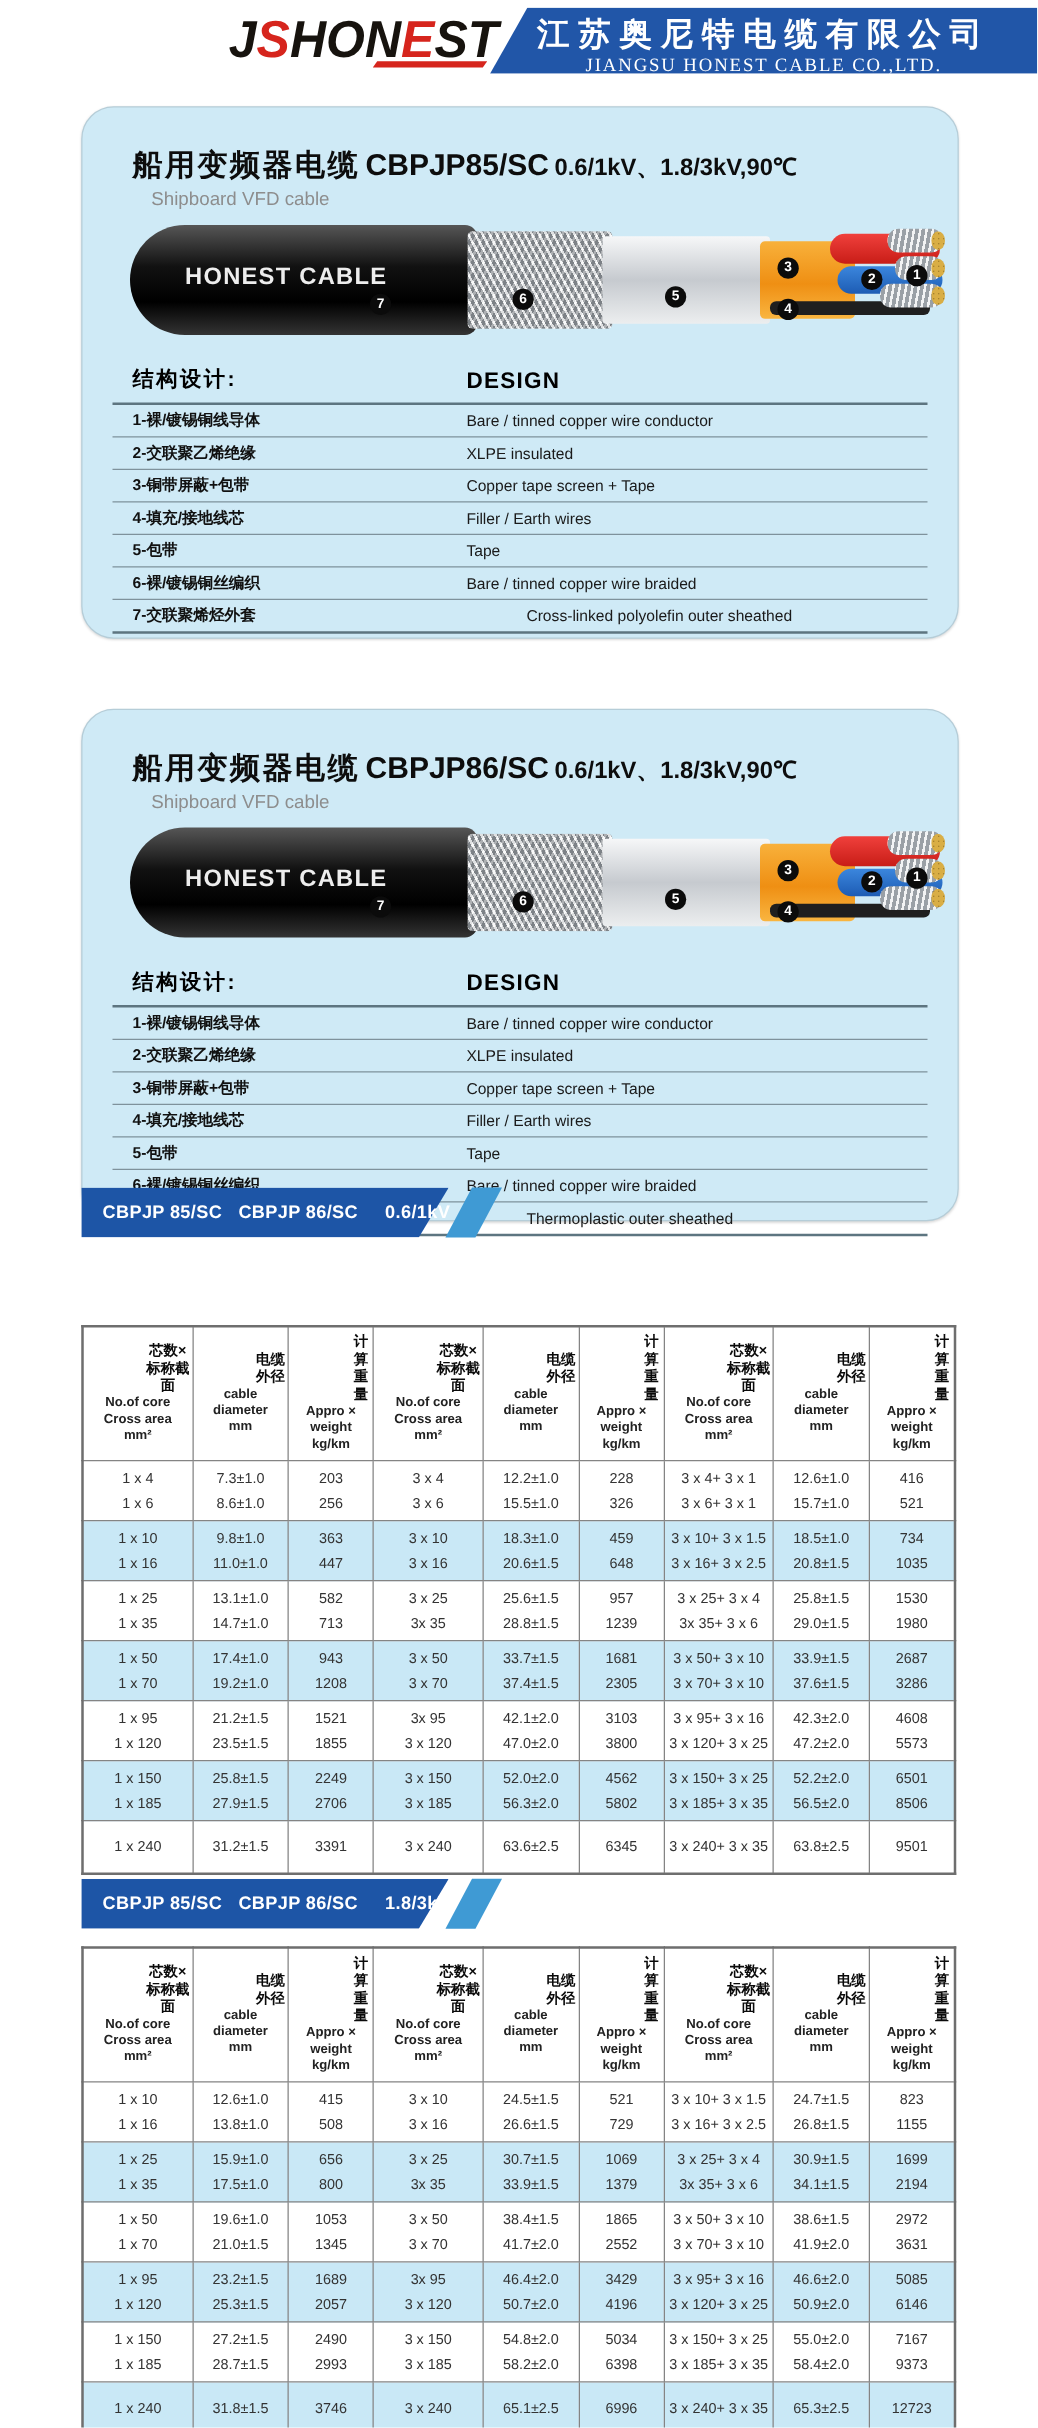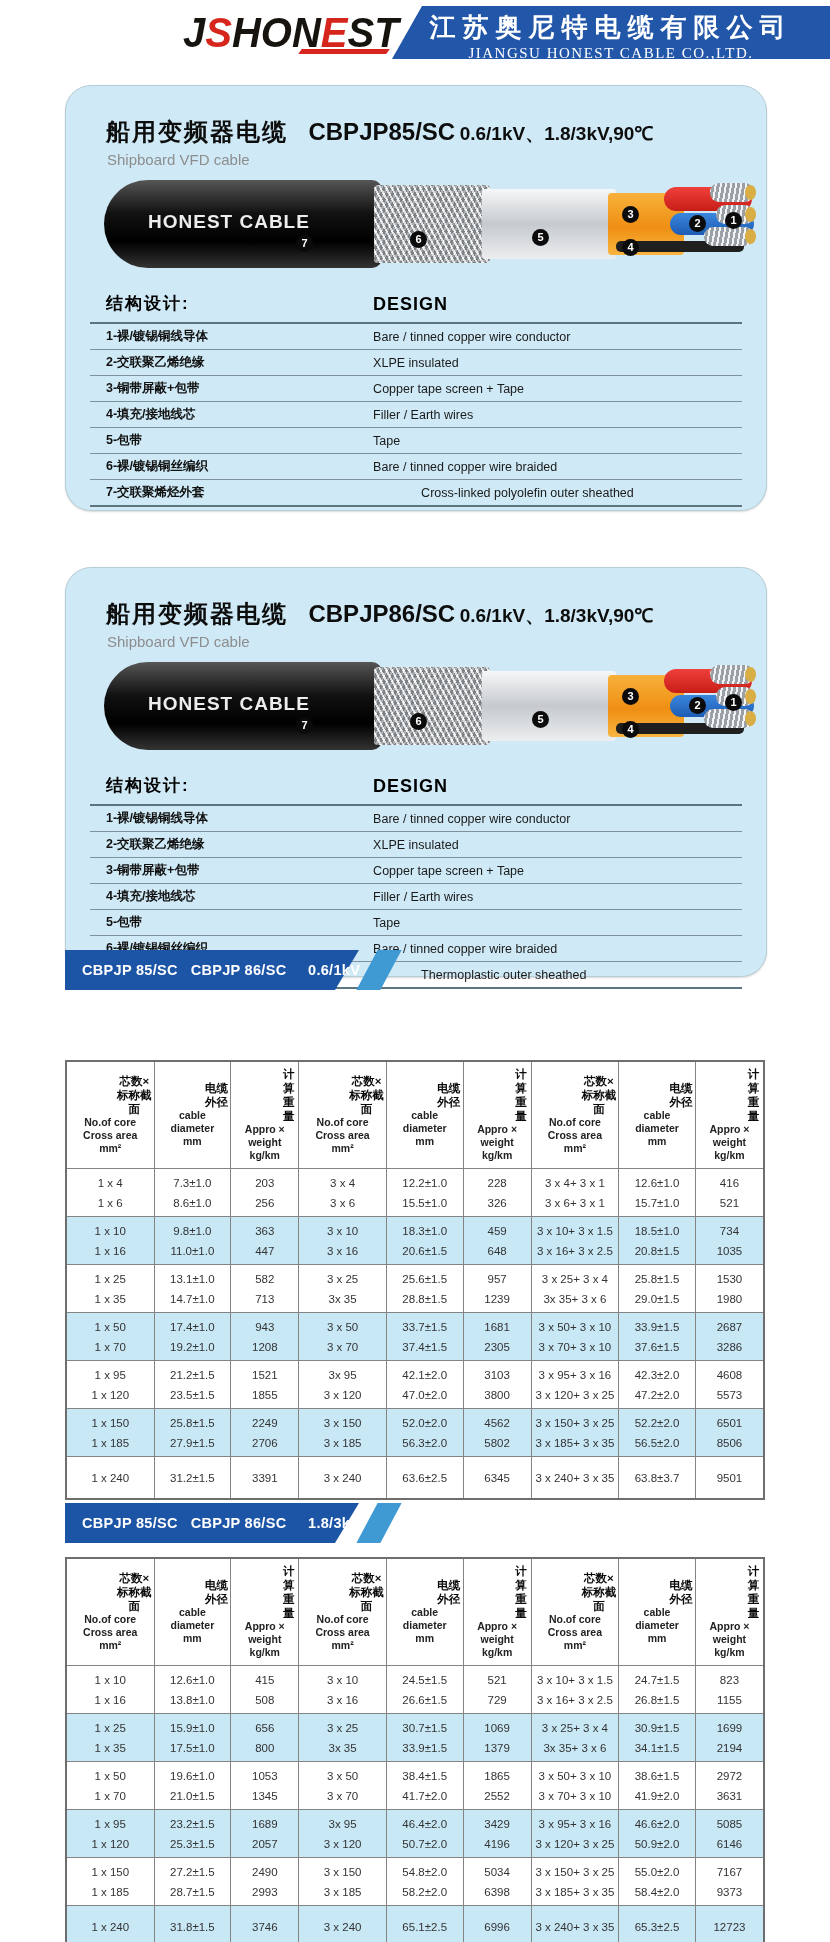--- a/index.html
+++ b/index.html
@@ -17,23 +17,23 @@
   .banner .cn{font-size:26px;font-weight:bold;letter-spacing:7px;margin-top:4px;white-space:nowrap;}
   .banner .en{font-family:"Liberation Serif",serif;font-size:15px;letter-spacing:1.5px;margin-top:0px;white-space:nowrap;}
 
   
   .card{position:absolute;left:65px;width:700px;background:#cfeaf6;
         border:1px solid #b5cdd8;border-radius:26px;box-shadow:0 1px 2px rgba(0,0,0,.15);}
   #card1{top:85px;height:424px;}
   #card2{top:567px;height:408px;}
   .card-title{margin:30px 0 0 40px;color:#0d0d0d;white-space:nowrap;}
   .card-title .cn{font-size:24px;font-weight:bold;letter-spacing:2px;}
-  .card-title .model{font-size:24px;font-weight:bold;margin-left:16px;}
+  .card-title .model{font-size:24px;font-weight:bold;}
   .card-title .rating{font-size:19px;font-weight:bold;}
-  .card-sub{margin:3px 0 0 41px;font-size:15px;color:#8d8d8d;}
+  .card-sub{margin:3px 0 0 55px;font-size:15px;color:#8d8d8d;}
 
   
   .cable{position:relative;width:652px;height:88px;margin:12px 0 0 38px;}
   .cable *{position:absolute;}
   .sheath{left:0;top:0;width:278px;height:88px;border-radius:44px 10px 10px 44px/44px 10px 10px 44px;
         background:linear-gradient(180deg,#565656,#111 38%,#000 70%,#343434);}
   .sheath-label{left:44px;top:31px;color:#ededed;font-size:19px;letter-spacing:1px;font-weight:700;white-space:nowrap;}
   .braid{left:270px;top:5px;width:116px;height:78px;border-radius:4px;background-color:#c0c4c8;
         background-image:repeating-linear-gradient(62deg,rgba(255,255,255,.7) 0 2px,rgba(96,101,106,.45) 2px 5px),
                          repeating-linear-gradient(-62deg,rgba(255,255,255,.7) 0 2px,rgba(96,101,106,.45) 2px 5px);}
@@ -371,21 +371,21 @@
         <td>6501<br>8506</td>
       </tr>
       <tr class="single">
         <td>1 x 240</td>
         <td>31.2±1.5</td>
         <td>3391</td>
         <td>3 x 240</td>
         <td>63.6±2.5</td>
         <td>6345</td>
         <td>3 x 240+ 3 x 35</td>
-        <td>63.8±3.7</td>
+        <td>63.8±2.5</td>
         <td>9501</td>
       </tr>
     </tbody>
   </table>
 
 <div class="band" id="band2">
   <div class="band-main"></div>
   <div class="band-accent"></div>
   <div class="band-title">CBPJP 85/SC   CBPJP 86/SC     1.8/3kV</div>
 </div>

